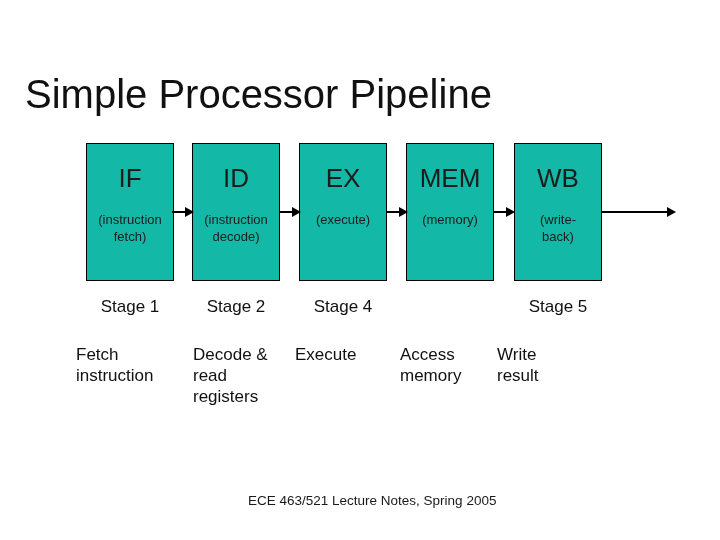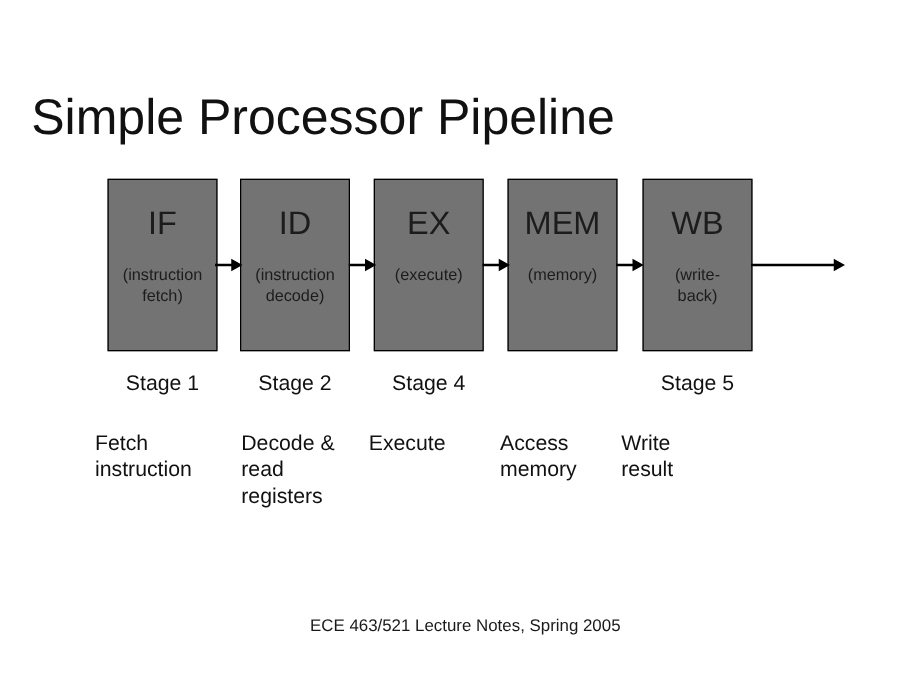--- a/index.html
+++ b/index.html
@@ -28,21 +28,21 @@
     letter-spacing: 0px;
     line-height: 1.1;
     padding-left: 25px;
   }
   .stage-box {
     position: absolute;
     top: 143px;
     width: 88px;
     height: 138px;
     box-sizing: border-box;
-    background: #737373;
+    background: #14b8a6;
     border: 1.5px solid #000000;
     text-align: center;
   }
   .box-abbr {
     margin-top: 21px;
     font-size: 26px;
     line-height: 26px;
     color: #1c1c1c;
   }
   .box-caption {

